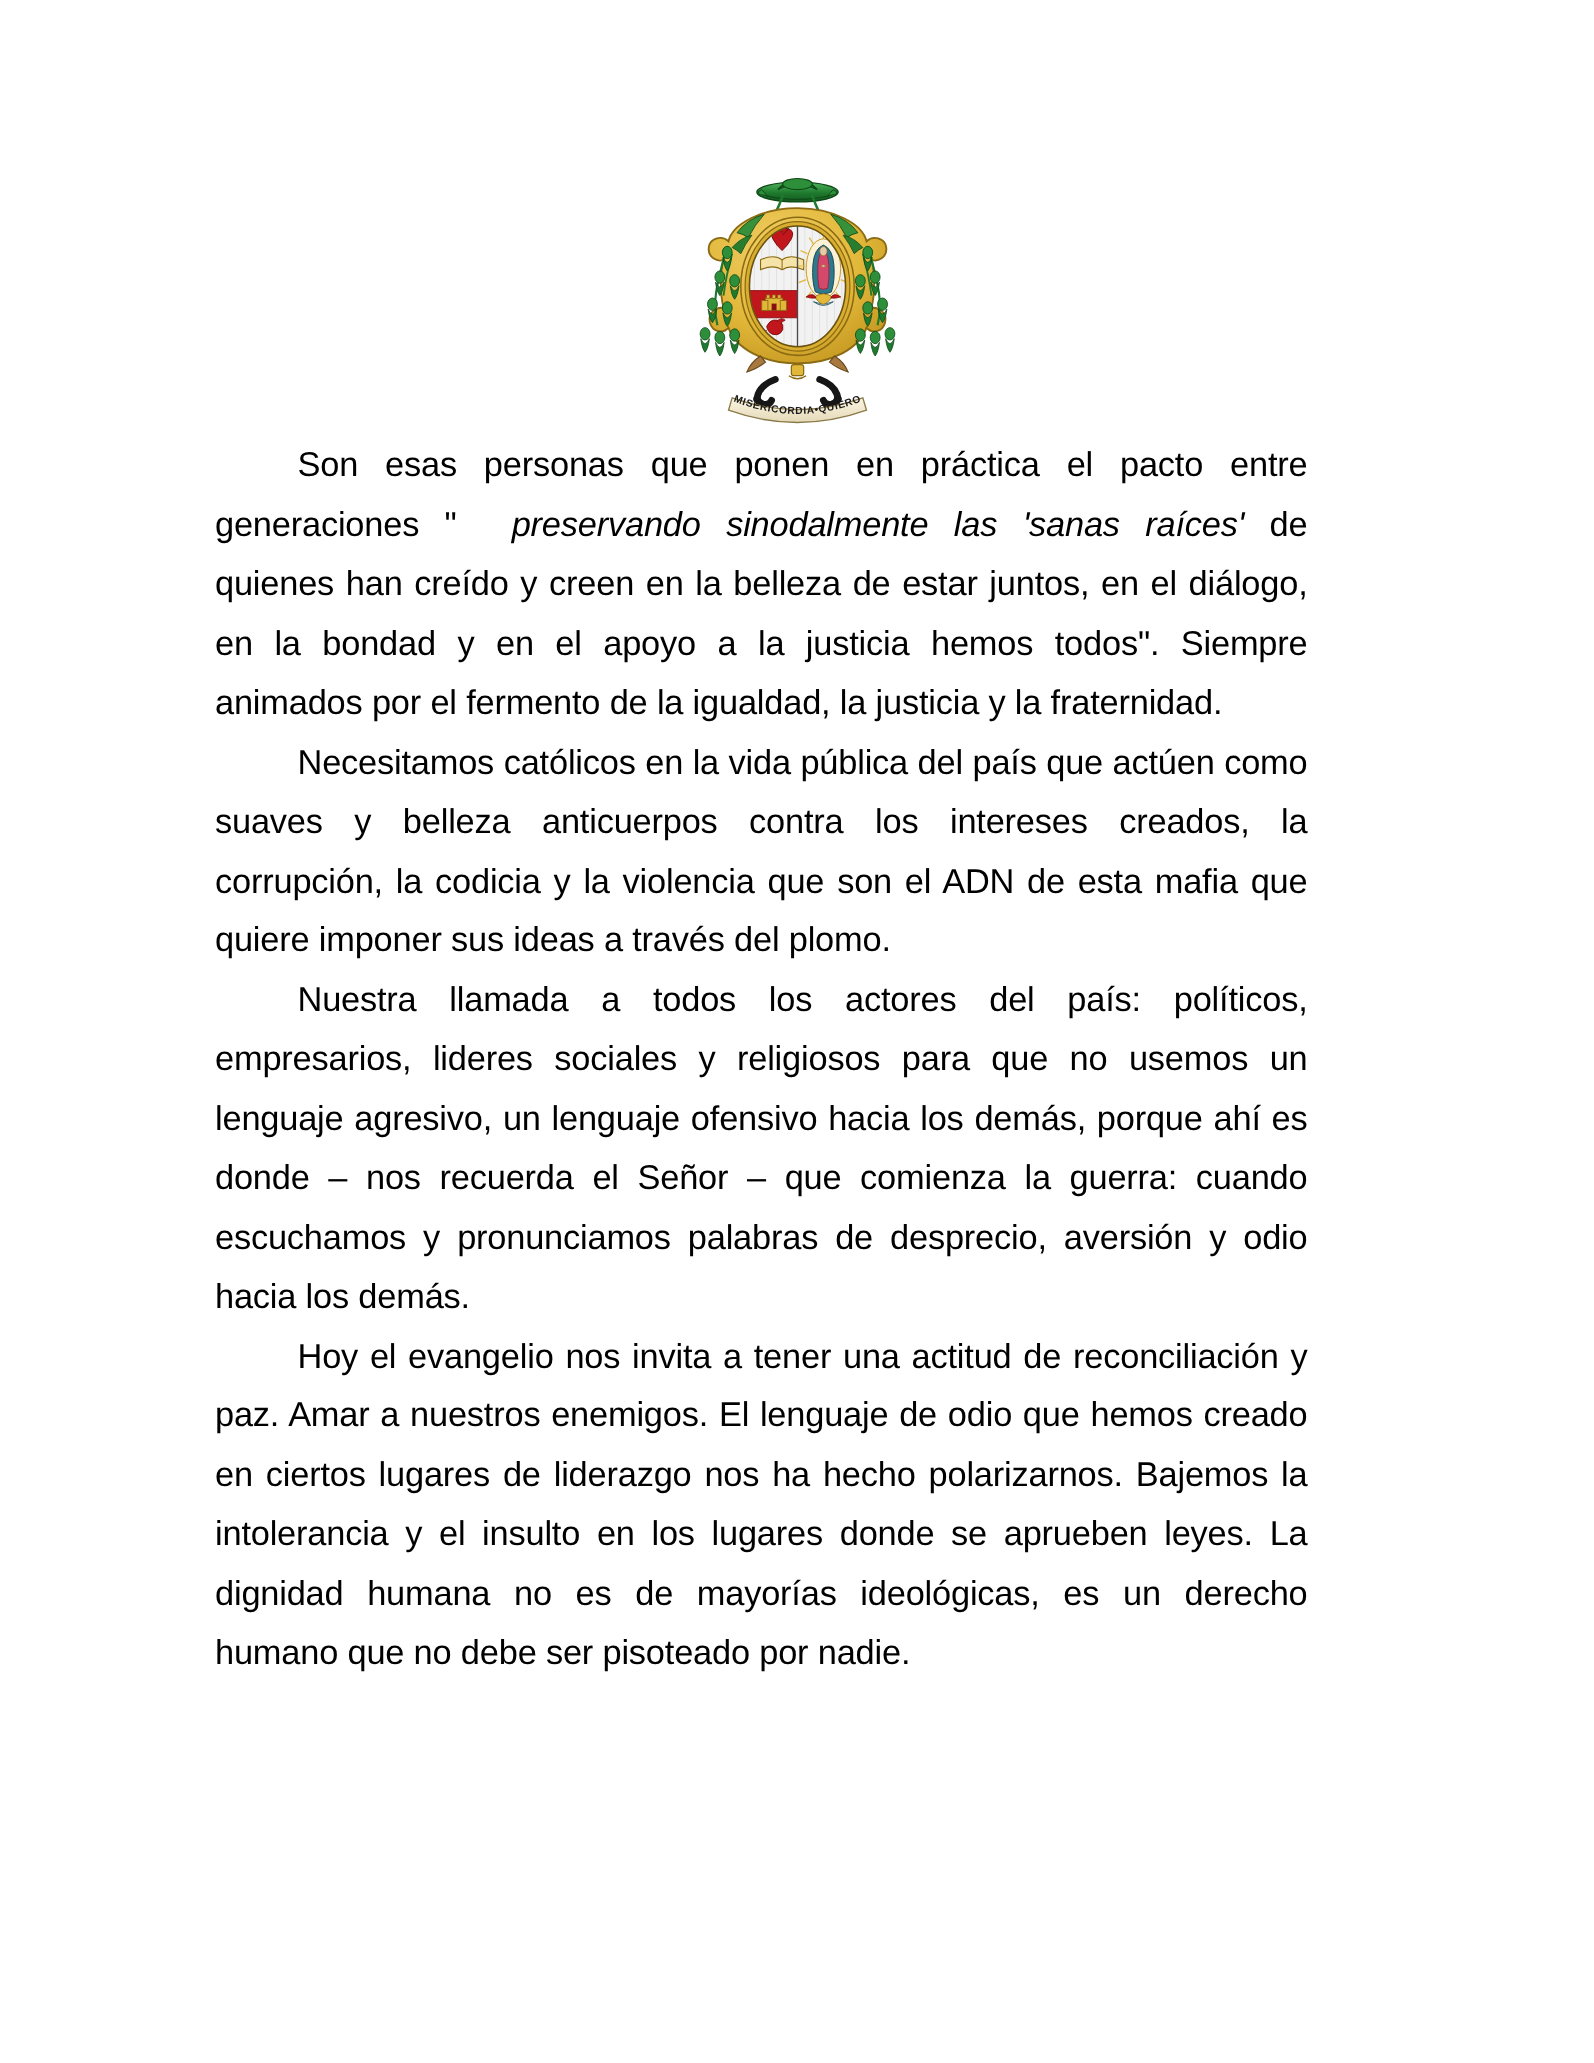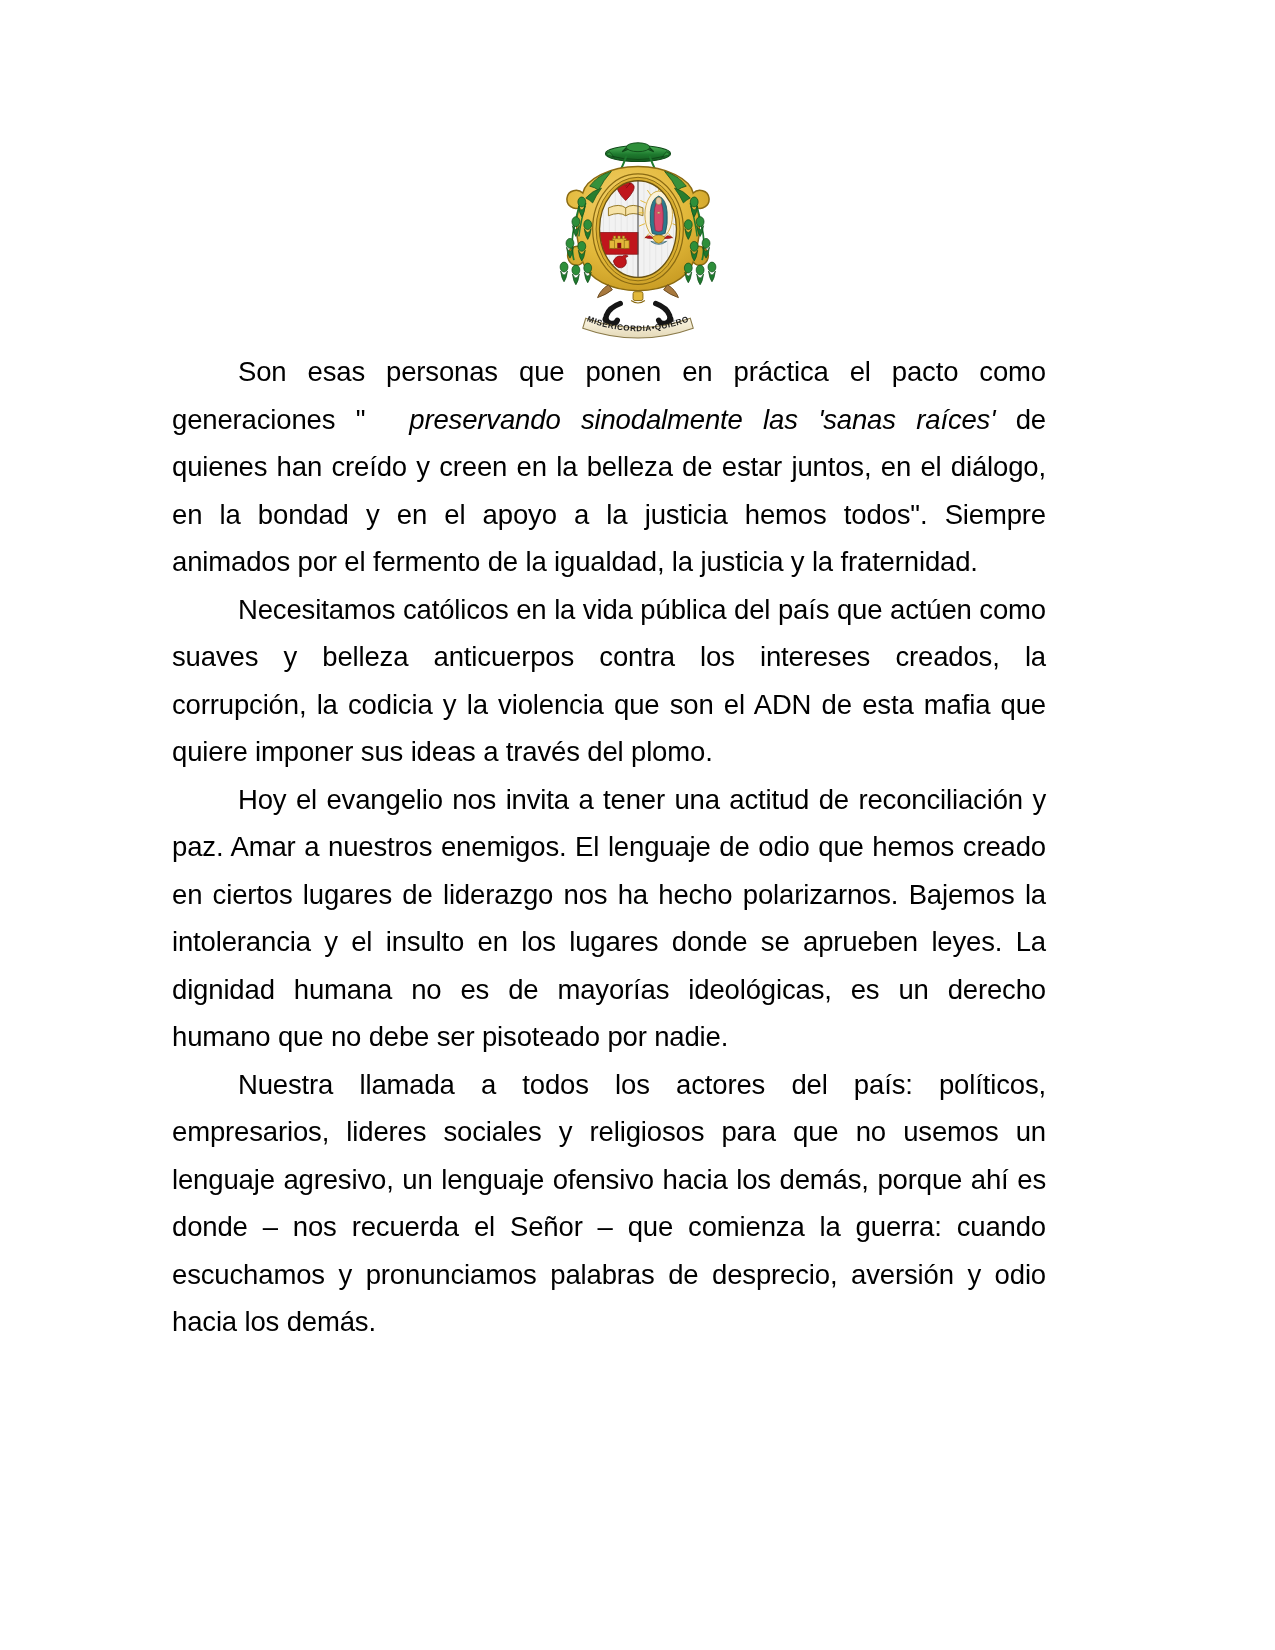--- a/index.html
+++ b/index.html
@@ -297,30 +297,30 @@
           <textPath href="#mottoPath" startOffset="50%" text-anchor="middle">MISERICORDIA•QUIERO</textPath>
         </text>
       </g>
 
     </svg>
   </div>
 
   <div class="doc-body">
 
     <p class="para">
-      <span>Son esas personas que ponen en práctica el pacto como generaciones "</span><span class="it">preservando sinodalmente las 'sanas raíces'</span><span> de quienes han creído y creen en la belleza de estar juntos, en el diálogo, en la bondad y en el apoyo a la justicia hemos todos". Siempre animados por el fermento de la igualdad, la justicia y la fraternidad.</span>
+      <span>Son esas personas que ponen en práctica el pacto entre generaciones "</span><span class="it">preservando sinodalmente las 'sanas raíces'</span><span> de quienes han creído y creen en la belleza de estar juntos, en el diálogo, en la bondad y en el apoyo a la justicia hemos todos". Siempre animados por el fermento de la igualdad, la justicia y la fraternidad.</span>
     </p>
 
     <p class="para">
       <span>Necesitamos católicos en la vida pública del país que actúen como suaves y belleza anticuerpos contra los intereses creados, la corrupción, la codicia y la violencia que son el ADN de esta mafia que quiere imponer sus ideas a través del plomo.</span>
     </p>
 
     <p class="para">
+      <span>Nuestra llamada a todos los actores del país: políticos, empresarios, lideres sociales y religiosos para que no usemos un lenguaje agresivo, un lenguaje ofensivo hacia los demás, porque ahí es donde – nos recuerda el Señor – que comienza la guerra: cuando escuchamos y pronunciamos palabras de desprecio, aversión y odio hacia los demás.</span>
+    </p>
+
+    <p class="para">
       <span>Hoy el evangelio nos invita a tener una actitud de reconciliación y paz. Amar a nuestros enemigos. El lenguaje de odio que hemos creado en ciertos lugares de liderazgo nos ha hecho polarizarnos. Bajemos la intolerancia y el insulto en los lugares donde se aprueben leyes. La dignidad humana no es de mayorías ideológicas, es un derecho humano que no debe ser pisoteado por nadie.</span>
     </p>
 
-    <p class="para">
-      <span>Nuestra llamada a todos los actores del país: políticos, empresarios, lideres sociales y religiosos para que no usemos un lenguaje agresivo, un lenguaje ofensivo hacia los demás, porque ahí es donde – nos recuerda el Señor – que comienza la guerra: cuando escuchamos y pronunciamos palabras de desprecio, aversión y odio hacia los demás.</span>
-    </p>
-
   </div>
 
 </div>
 
 </body></html>

